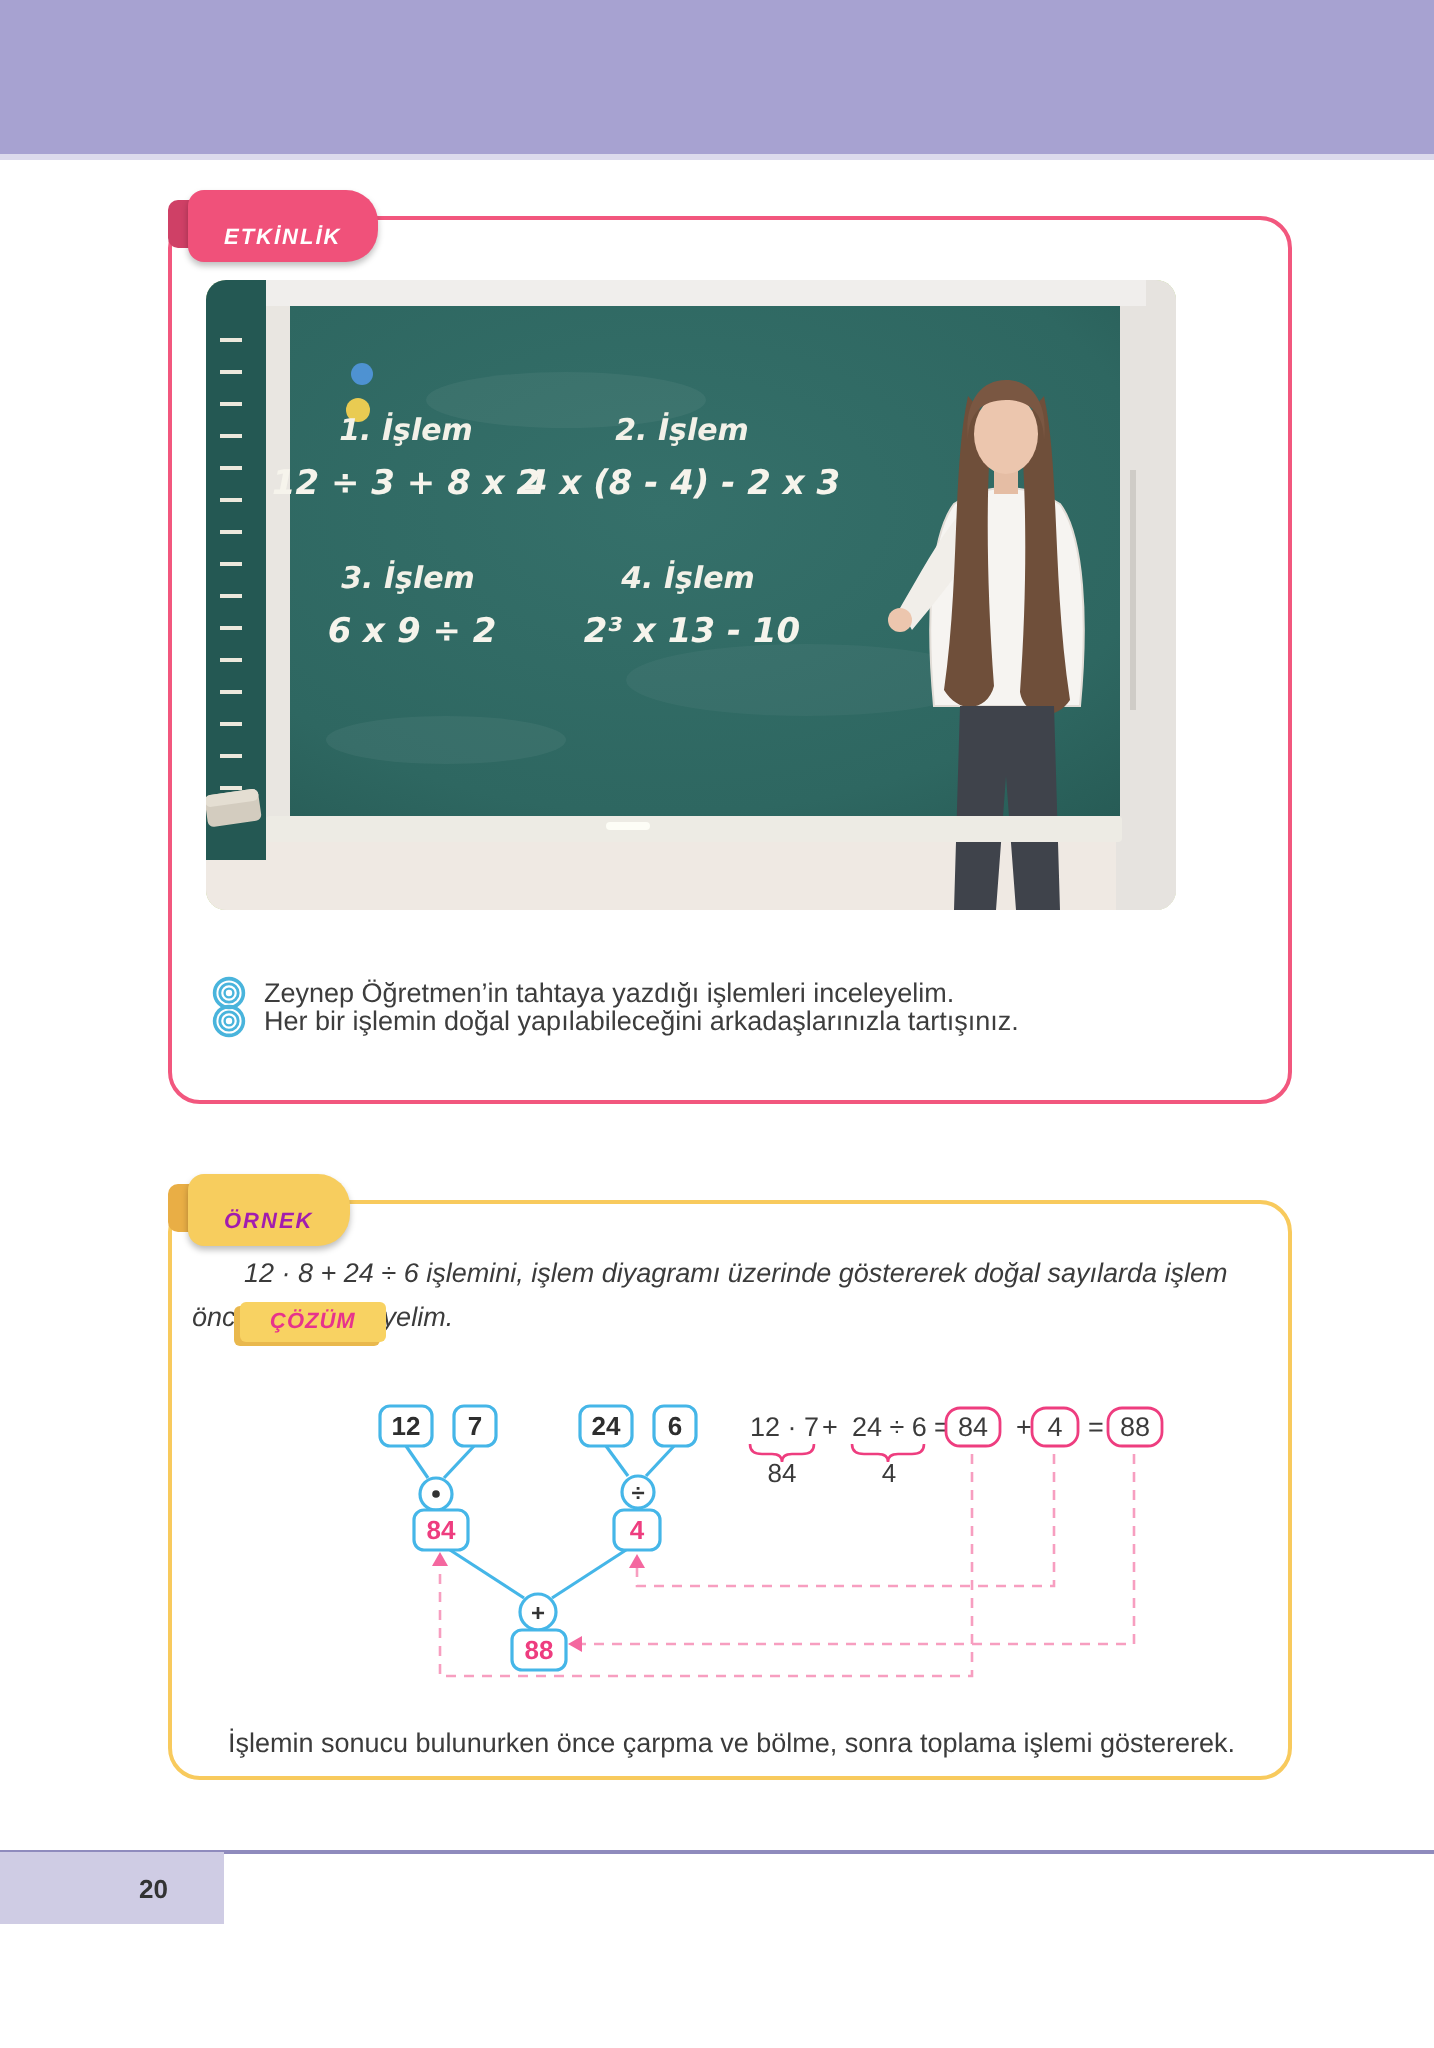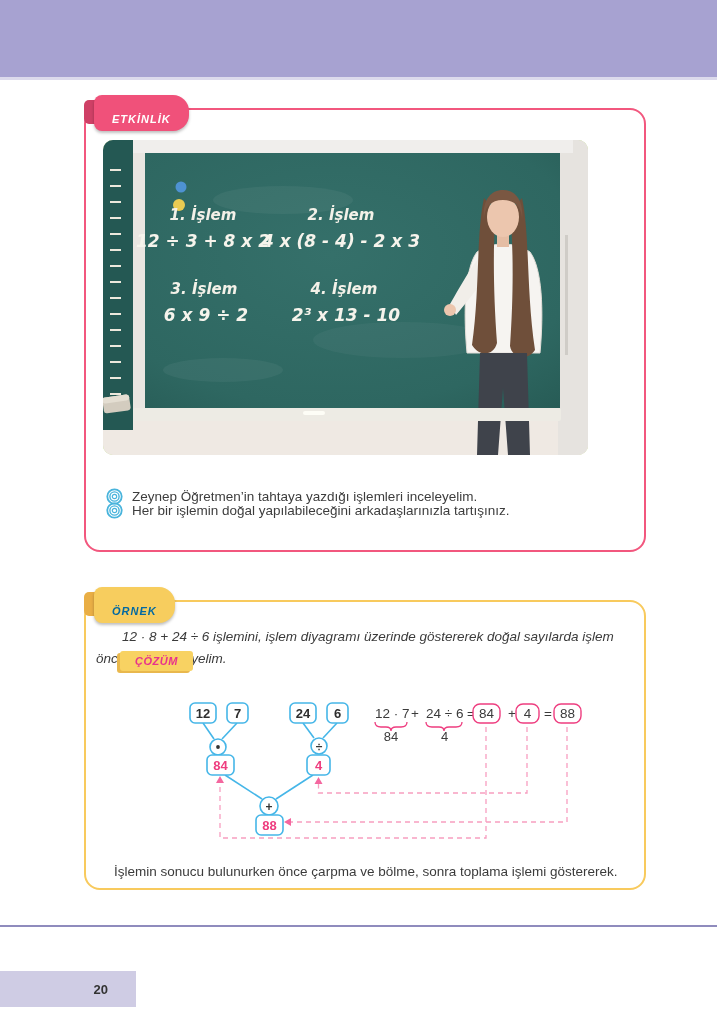--- a/index.html
+++ b/index.html
@@ -4,37 +4,37 @@
 <style>
   html,body{margin:0;padding:0;}
   body{
     width:717px;height:1024px;position:relative;background:#ffffff;
     font-family:"Liberation Sans", sans-serif;color:#3d3d3d;overflow:hidden;
   }
   
   .top-bar{position:absolute;left:0;top:0;width:717px;height:77px;background:#a7a2d1;}
   .top-bar-strip{position:absolute;left:0;top:77px;width:717px;height:3px;background:#dcdaec;}
   .footer-line{position:absolute;left:0;top:925px;width:717px;height:2px;background:#8f8bbd;}
-  .footer-tab{position:absolute;left:0;top:971px;width:136px;height:36px;background:#cfcce4;
+  .footer-tab{position:absolute;left:0;top:926px;width:112px;height:36px;background:#cfcce4;
     display:flex;align-items:center;justify-content:flex-end;padding-right:28px;box-sizing:border-box;
     font-weight:bold;font-size:13px;color:#333;}
   
   .activity-box{position:absolute;left:84px;top:108px;width:562px;height:444px;
     border:2px solid #f2577e;border-radius:16px;background:#fff;box-sizing:border-box;}
   .ribbon{position:absolute;z-index:5;display:flex;align-items:center;}
   .ribbon .fold{position:absolute;left:-10px;top:5px;width:26px;height:24px;border-radius:5px;}
   .ribbon .main{position:relative;padding:18px 18px 6px 18px;border-radius:8px 16px 16px 8px;
     font-weight:bold;font-style:italic;font-size:11px;letter-spacing:1px;
     box-shadow:0 2px 3px rgba(0,0,0,0.25);}
   .ribbon-etkinlik{left:94px;top:95px;}
   .ribbon-etkinlik .fold{background:#cf4066;}
   .ribbon-etkinlik .main{background:#f0517a;color:#ffffff;}
   .ribbon-ornek{left:94px;top:587px;}
   .ribbon-ornek .fold{background:#e9ae45;}
-  .ribbon-ornek .main{background:#f7cd5e;color:#0369a1;font-style:italic;}
+  .ribbon-ornek .main{background:#f7cd5e;color:#a21caf;font-style:italic;}
   .photo{position:absolute;left:103px;top:140px;width:485px;height:315px;
     border-radius:10px;overflow:hidden;background:#bef264;}
   .chalk-title{font-family:"DejaVu Sans",sans-serif;font-weight:bold;font-style:italic;
     font-size:15px;fill:#f3f1e8;}
   .chalk-expr{font-family:"DejaVu Sans",sans-serif;font-weight:bold;font-style:italic;
     font-size:17px;fill:#f6f4ec;}
   .bullet-row{position:absolute;left:106px;display:flex;align-items:center;gap:9px;}
   .bullet-row .txt{font-size:13.5px;color:#3d3d3d;}
   .bullet-1{top:468px;margin-top:20px;} .bullet-2{top:502px;}
   

